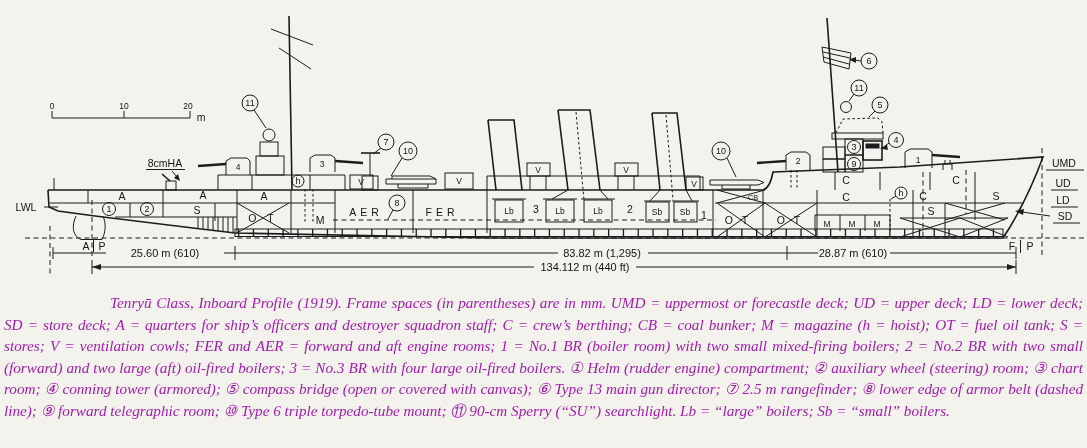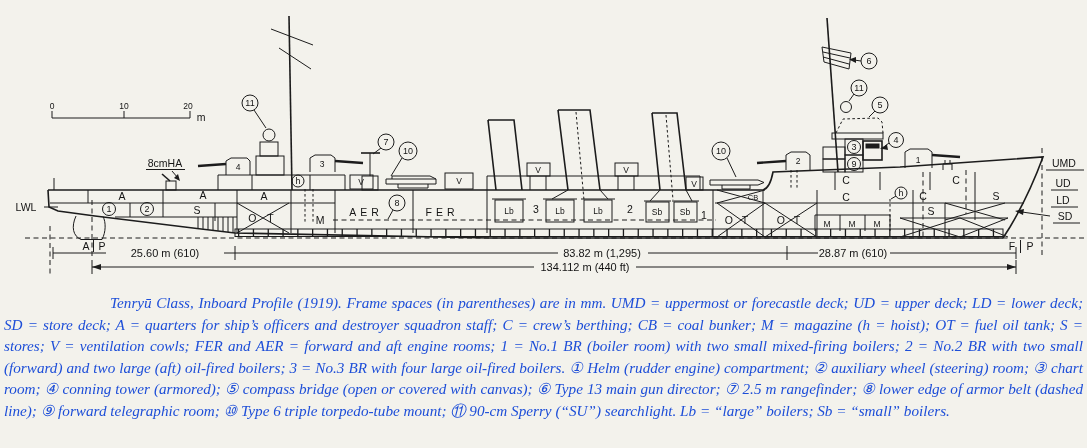--- a/index.html
+++ b/index.html
@@ -12,21 +12,21 @@
   .dsh{stroke-dasharray:5,3.5;}
   .dshf{stroke-dasharray:2.6,2.4;}
   text{fill:#141414;}
   .lbl{font:10.5px "Liberation Sans","DejaVu Sans",sans-serif;text-anchor:middle;}
   .sm{font-size:8.5px;}
   .tiny{font-size:7.5px;}
   .dim{font:11px "Liberation Sans","DejaVu Sans",sans-serif;text-anchor:middle;}
   .cnum{font:9px "Liberation Sans","DejaVu Sans",sans-serif;text-anchor:middle;}
   .caption{padding:2px 4px 0 4px;margin-top:5px;
      font:italic 15.2px/21.6px "Liberation Serif","DejaVu Serif",serif;
-     color:#1d4ed8;text-align:justify;text-indent:106px;}
+     color:#a21caf;text-align:justify;text-indent:106px;}
 </style>
 </head>
 <body>
 
 <div class="page">
 <svg width="1087" height="285" viewBox="0 0 1087 285">
 
   <g>
     <path class="ln" d="M52,118 L190,118 M52,111 L52,118 M124,111 L124,118 M190,111 L190,118"></path>
     <text class="lbl sm" x="52" y="109">0</text>

